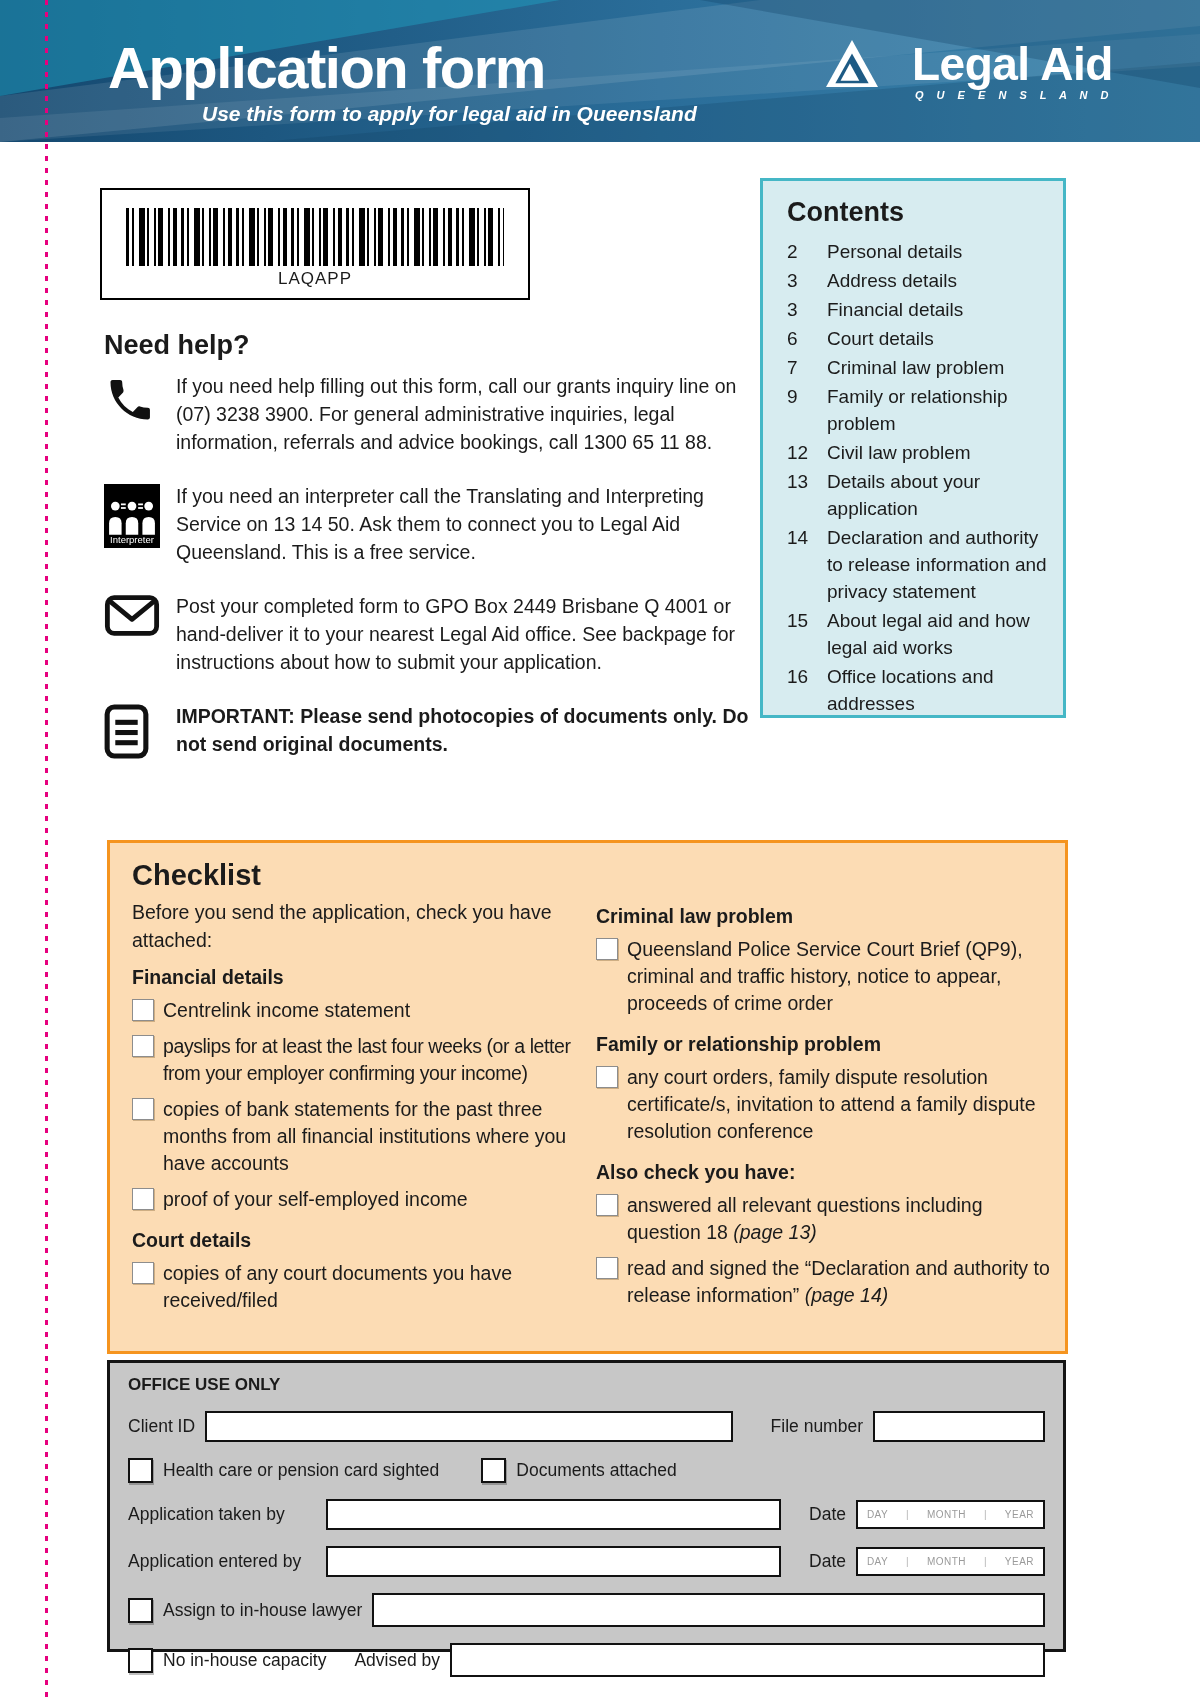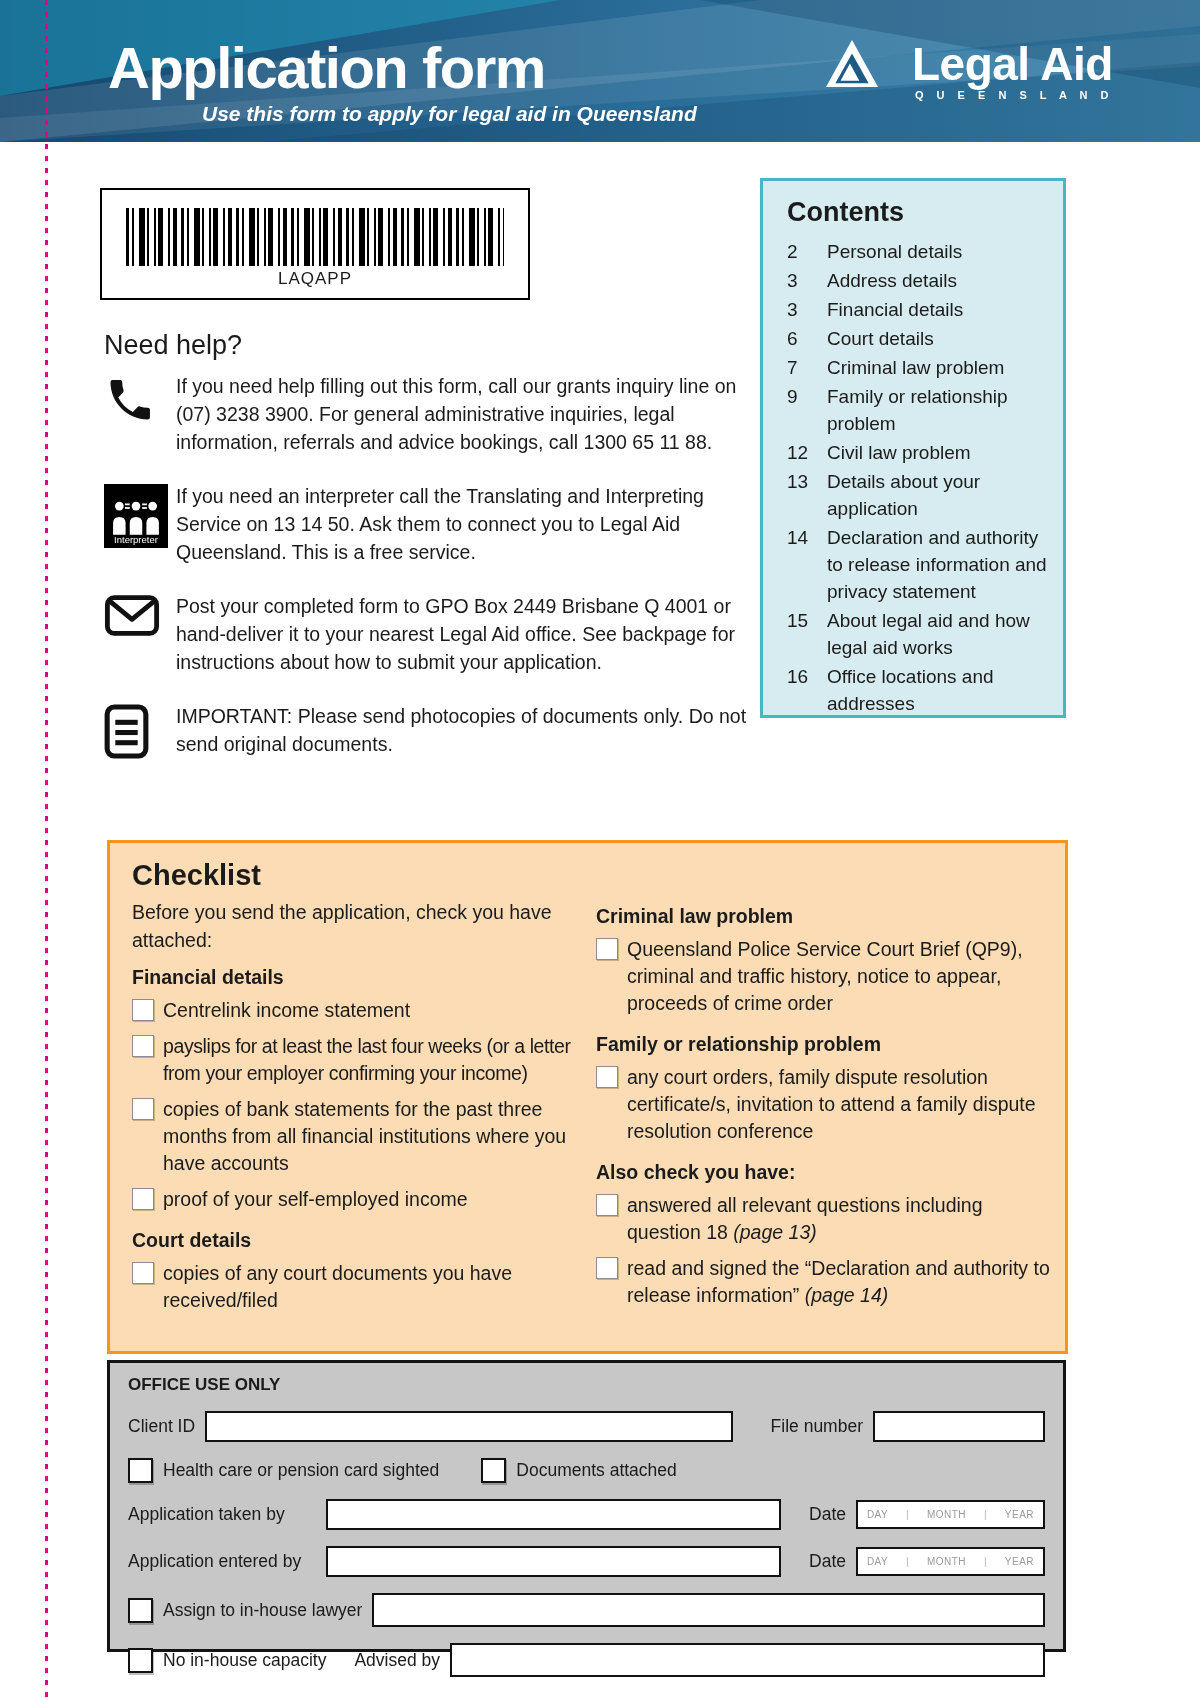--- a/index.html
+++ b/index.html
@@ -20,49 +20,49 @@
     position:absolute; left:108px; top:34px;
     font-size:58px; font-weight:bold; color:#fff; letter-spacing:-1.5px;
   }
   .header-sub {
     position:absolute; left:202px; top:102px;
     font-size:21px; font-style:italic; font-weight:bold; color:#fff;
   }
   .logo { position:absolute; left:826px; top:40px; display:flex; align-items:flex-start;gap:22px; }
   .logo-text { margin-left:12px; }
   .logo-name { font-size:46px; font-weight:bold; color:#fff; line-height:1.05; letter-spacing:-0.5px; }
-  .logo-region { font-size:11px; font-weight:bold; color:#fff; letter-spacing:5px; margin-top:1px; margin-left:3px; }
+  .logo-region { font-size:11px; font-weight:bold; color:#fff; letter-spacing:5px; margin-top:1px; margin-left:3px;font-style:italic; }
 
   
   .cut-line {
     left:45px; top:0; width:3px; height:1698px; z-index:40;
     background-image:repeating-linear-gradient(180deg,#e6007e 0 5px,transparent 5px 12px);
   }
 
   
   .barcode-box { left:100px; top:188px; width:430px; height:112px; background:#fff; border:2px solid #000; }
   .bars {
     position:absolute; left:24px; right:24px; top:18px; height:58px;
     background:repeating-linear-gradient(90deg,
       #000 0 3px,#fff 3px 6px,#000 6px 8px,#fff 8px 13px,
       #000 13px 19px,#fff 19px 21px,#000 21px 23px,#fff 23px 28px,
       #000 28px 30px,#fff 30px 32px,#000 32px 37px,#fff 37px 42px,
       #000 42px 44px,#fff 44px 47px,#000 47px 51px,#fff 51px 55px);
   }
   .barcode-label { position:absolute; bottom:9px; left:0; width:100%; text-align:center; font-size:17px; letter-spacing:1px; }
 
   
-  .nh-heading { left:104px; top:330px; font-size:27px; font-weight:normal; }
+  .nh-heading { left:104px; top:330px; font-size:27px; font-weight:bold; }
   .needhelp { left:104px; top:372px; width:655px; }
   .nh-row { display:flex; margin-bottom:26px; }
   .nh-icon { flex:0 0 66px; display:flex; justify-content:flex-start; align-items:flex-start; padding-top:2px; }
   .nh-text { flex:1; font-size:19.5px; line-height:28px; padding-left:6px; }
-  .nh-text.bold { font-weight:normal; }
+  .nh-text.bold { font-weight:bold; }
   .interp {
-    width:64px; height:64px; background:#000; display:flex; flex-direction:column;
+    width:56px; height:64px; background:#000; display:flex; flex-direction:column;
     align-items:center; justify-content:flex-end; padding-bottom:3px;
   }
   .interp-label { color:#fff; font-size:9.5px; line-height:10px; }
 
   
   .contents {
     left:760px; top:178px; width:306px; height:540px;
     background:#d7ecf0; border:3px solid #45b7c6; padding:16px 12px 0 24px;
   }
   .contents-heading { font-size:27px; font-weight:bold; margin-bottom:10px; }

